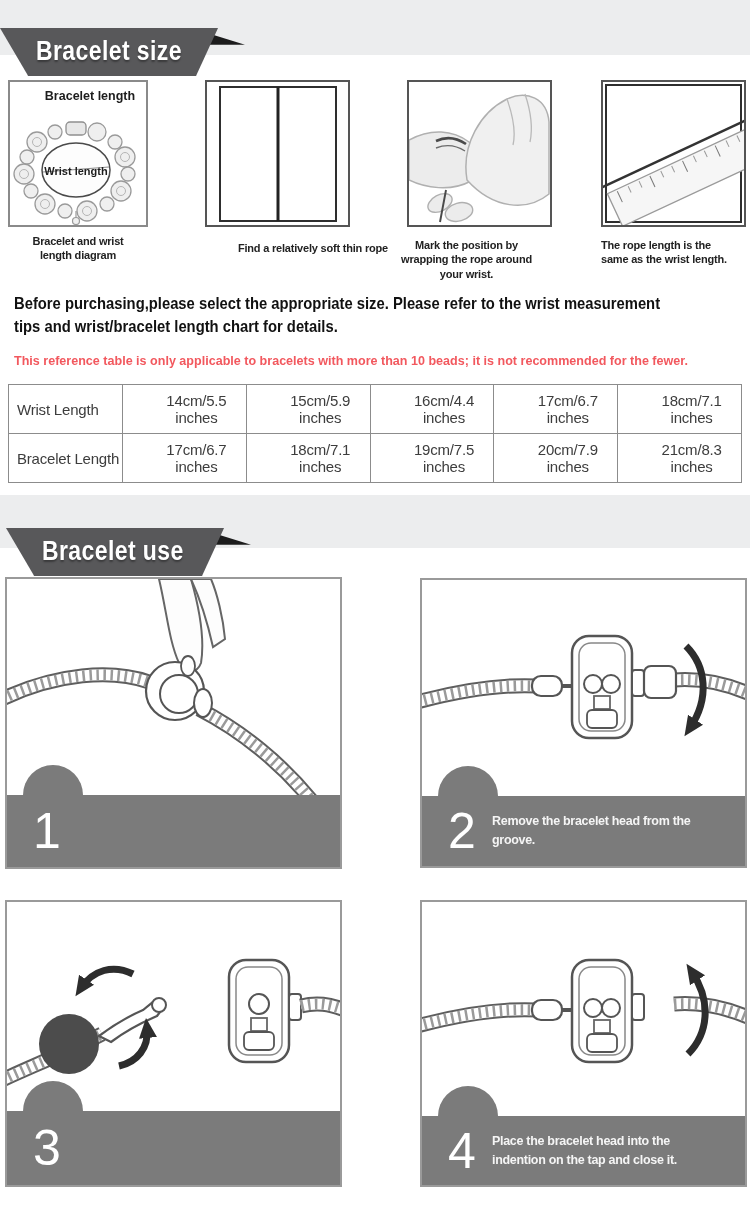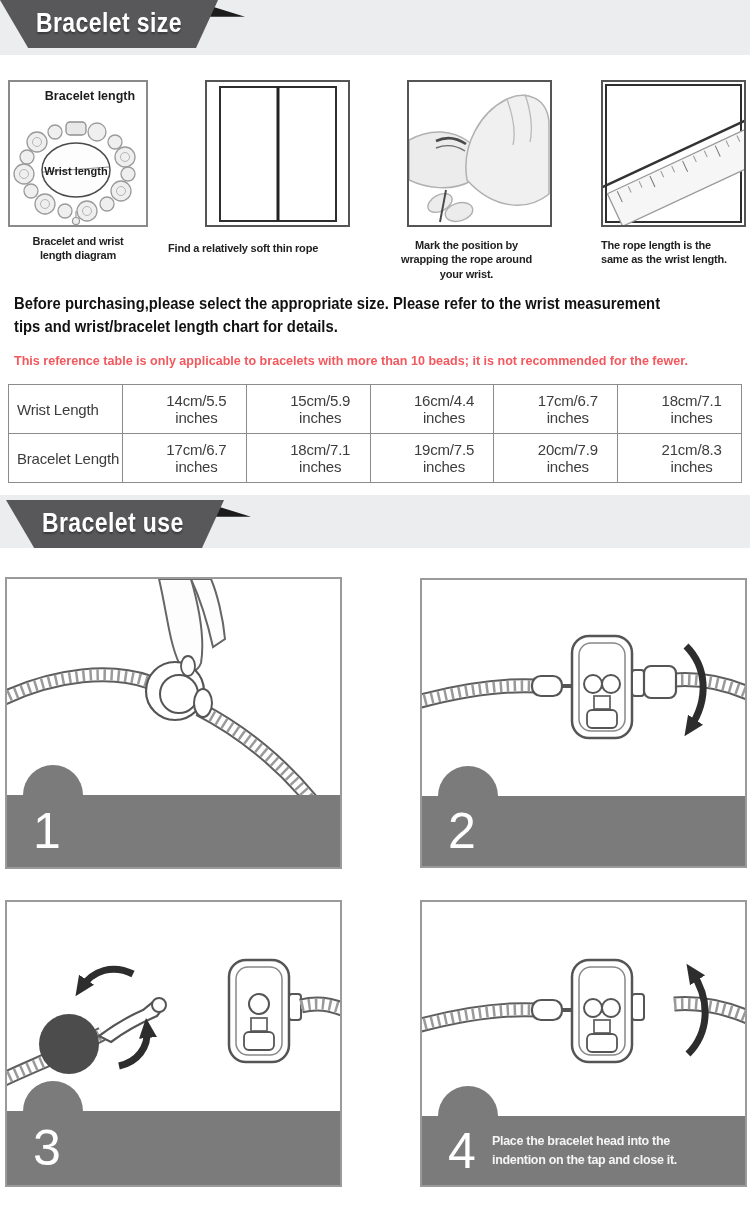--- a/index.html
+++ b/index.html
@@ -5,21 +5,21 @@
   * { margin:0; padding:0; box-sizing:border-box; }
   html,body { width:750px; }
   body {
     position:relative; width:750px; height:1213px; background:#ffffff;
     font-family:"Liberation Sans", sans-serif; overflow:hidden; color:#1c1c1c;
   }
   .strip { position:absolute; left:0; width:750px; background:#ecedee; }
   #strip-size { top:0; height:55px; }
   #strip-use  { top:495px; height:53px; }
 
-  .banner { position:absolute; width:245px; height:48px; }
+  .banner { position:absolute; width:245px; height:48px;margin-top:28px; }
   #banner-size { left:0; top:0; }
   #banner-use  { left:6px; top:500px; }
   .banner .fold { position:absolute; inset:0; background:#1c1c1c;
     clip-path:polygon(78% 0, 100% 35%, 83% 35%); }
   .banner .trap { position:absolute; inset:0; background:#58585a;
     clip-path:polygon(0 0, 89% 0, 80% 100%, 11.5% 100%);
     box-shadow:0 3px 3px rgba(0,0,0,.25); }
   .banner .label { position:absolute; left:36px; top:8px; font-size:27px; font-weight:800;
     color:#fff; white-space:nowrap; transform:scaleX(.85); transform-origin:left top;
     text-shadow:0 2px 2px rgba(0,0,0,.35); letter-spacing:.5px; }
@@ -27,21 +27,21 @@
   .pbox { position:absolute; top:80px; height:147px; background:#fff; border:2px solid #555; }
   #pbox-diagram { left:8px;  width:140px; border-color:#8a8a8a; }
   #pbox-rope    { left:205px; width:145px; }
   #pbox-wrap    { left:407px; width:145px; }
   #pbox-ruler   { left:601px; width:145px; }
   .pbox svg { display:block; }
 
   .cap { position:absolute; font-size:11px; font-weight:700; color:#222;
     line-height:1.3; white-space:pre-line; letter-spacing:-.2px; }
   #cap-diagram { left:8px;  top:234px; width:140px; text-align:center; }
-  #cap-rope    { left:168px; top:241px; width:220px; text-align:left; }
+  #cap-rope    { left:168px; top:241px; width:220px; text-align:right; }
   #cap-wrap    { left:384px; top:238px; width:165px;text-align:center; }
   #cap-ruler   { left:601px; top:238px; width:170px; }
 
   #intro { position:absolute; left:14px; top:293px; width:830px; font-size:17px; font-weight:700;
     color:#111; line-height:1.35; transform:scaleX(.87); transform-origin:left top;
     white-space:pre-line; }
   #warning { position:absolute; left:14px; top:353px; width:800px; font-size:13.5px; font-weight:700;
     color:#f2585e; transform:scaleX(.93); transform-origin:left top; white-space:nowrap; }
 
   #sizetable { position:absolute; left:8px; top:384px; width:734px;
@@ -262,20 +262,22 @@
       <rect x="22" y="60" width="16" height="13" fill="none" stroke="#666" stroke-width="1.8"></rect>
       <rect x="15" y="74" width="30" height="18" rx="5" class="ln" stroke-width="1.8"></rect>
     </g>
     <rect x="210" y="90" width="12" height="26" rx="3" class="ln" stroke-width="2"></rect>
     <rect x="222" y="86" width="32" height="32" rx="7" class="ln" stroke-width="2.2"></rect>
     <path class="arrow" d="M264,66 C284,86 288,118 268,148" marker-end="url(#ah)"></path>
   </svg>
   <div class="bump"></div>
   <div class="bar">
     <div class="num">2</div>
+    <div class="steptext">Remove the bracelet head from the
+groove.</div>
   </div>
 </div>
 
 <div class="step" id="step3">
   <svg class="ill" width="333" height="209" viewBox="0 0 333 209">
     <path class="tube-outer" d="M-5,178 C30,162 60,150 95,132"></path>
     <path class="tube-inner" d="M-5,178 C30,162 60,150 95,132"></path>
     <path class="tube-hatch" d="M-5,178 C30,162 60,150 95,132"></path>
     <circle cx="62" cy="142" r="30" fill="#4c4c4c"></circle>
     <path d="M92,134 C108,122 122,114 136,108 L146,100 C152,96 158,100 156,106 L150,114 C136,120 120,128 104,140 Z" fill="#fff" stroke="#555" stroke-width="2.2"></path>

